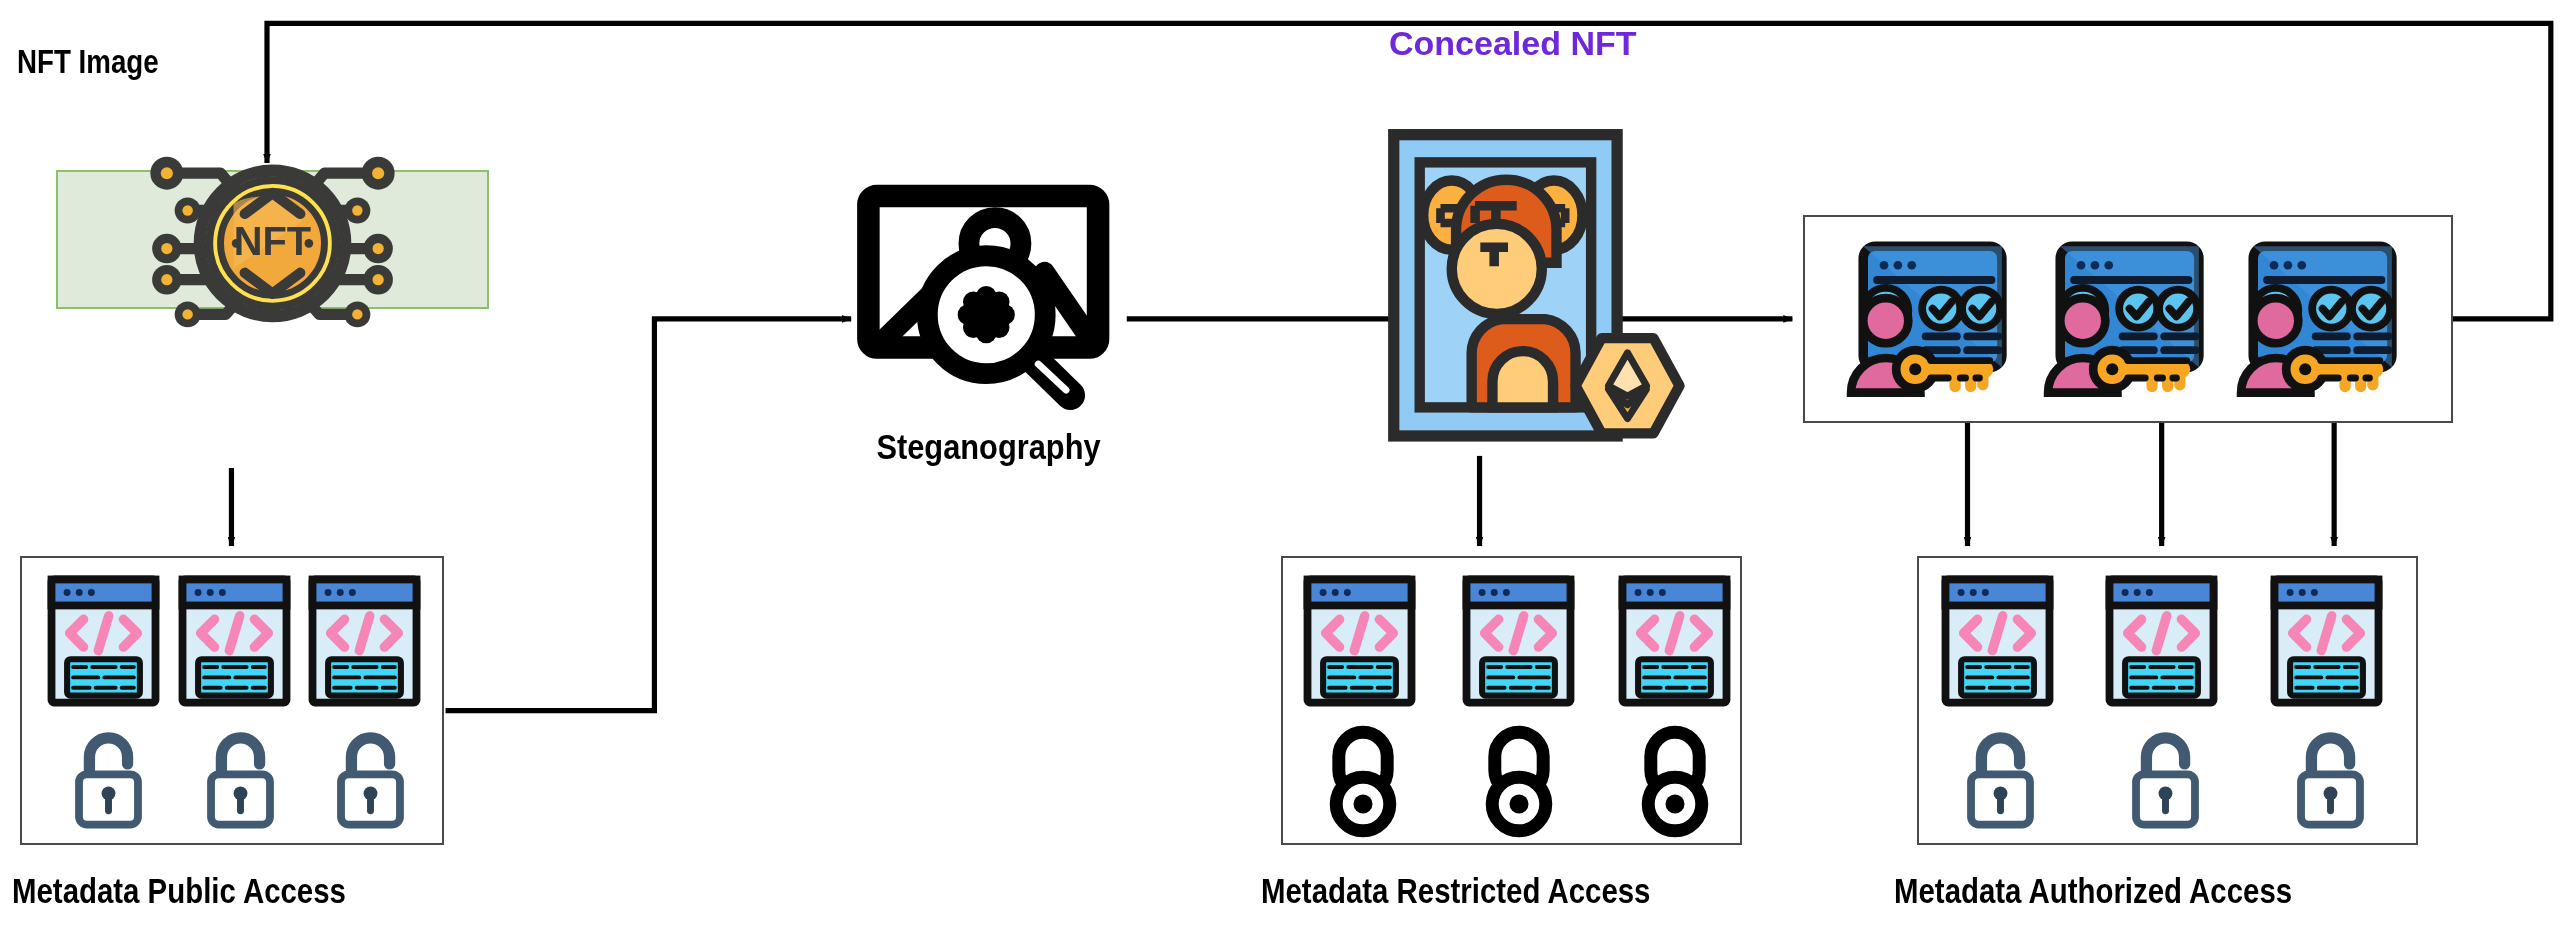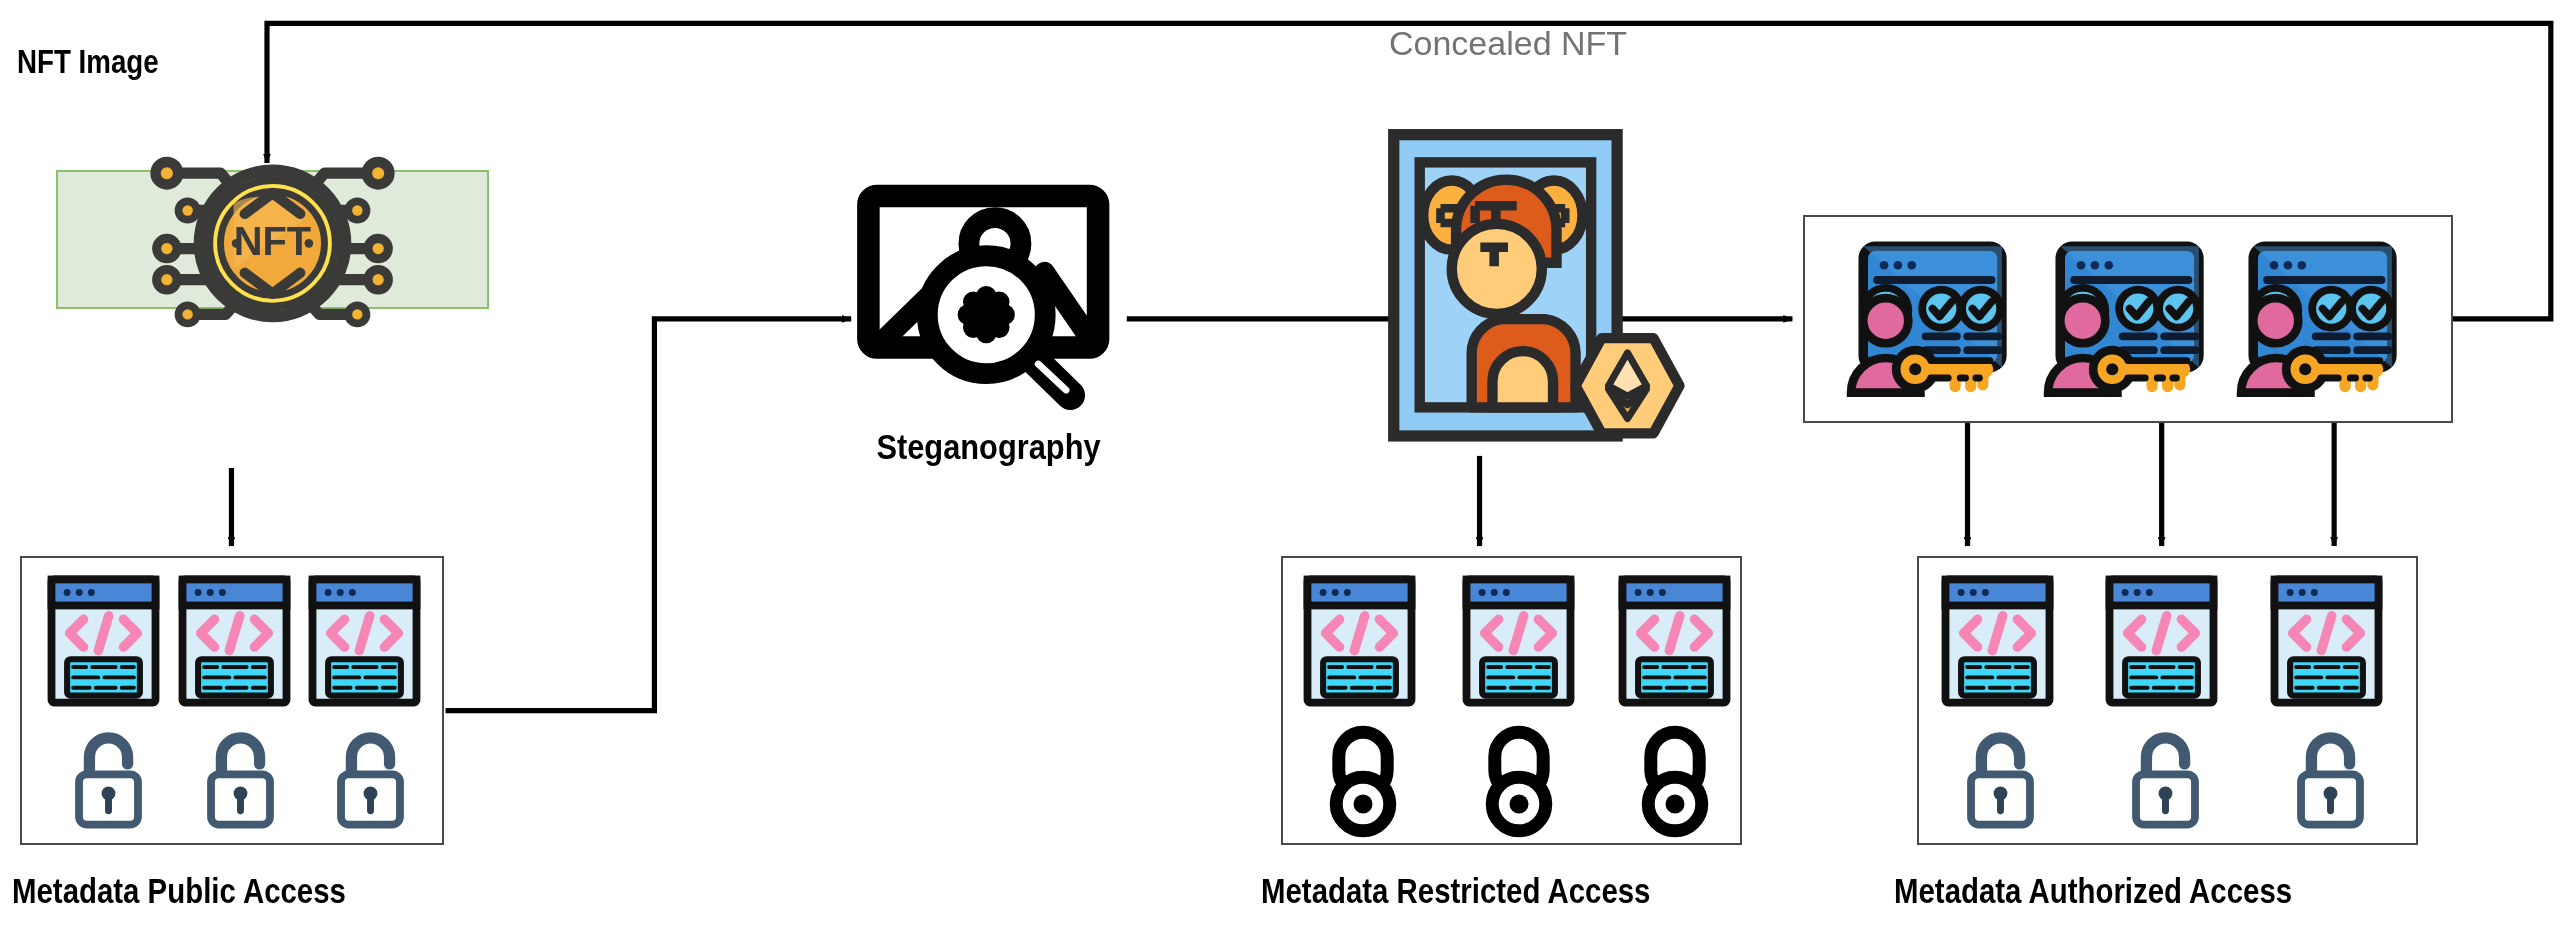--- a/index.html
+++ b/index.html
@@ -2,21 +2,21 @@
 <html style="font-size:14px"><head>
 <meta charset="utf-8">
 <style>
   html,body{margin:0;padding:0;background:#ffffff;}
   body{width:2576px;height:930px;position:relative;overflow:hidden;
        font-family:"Liberation Sans","DejaVu Sans",sans-serif;}
   .stage{position:absolute;left:0;top:0;width:2576px;height:744px;}
   .abs{position:absolute;}
 
   
-  .lbl{font-weight:normal;color:#737373;white-space:nowrap;}
+  .lbl{font-weight:bold;color:#6d28d9;white-space:nowrap;}
   .lbl-cond{font-weight:bold;color:#000;white-space:nowrap;
             transform:scaleX(.84);transform-origin:left center;}
   .lbl-cond.ctr{transform-origin:center center;}
 
   
   .groupbox{background:#fff;border:2.6px solid #4a4a4a;box-sizing:border-box;}
   .nftbox{background:#dfeada;border:2.6px solid #8cc06a;box-sizing:border-box;}
 
   
   svg{display:block;overflow:visible;}

